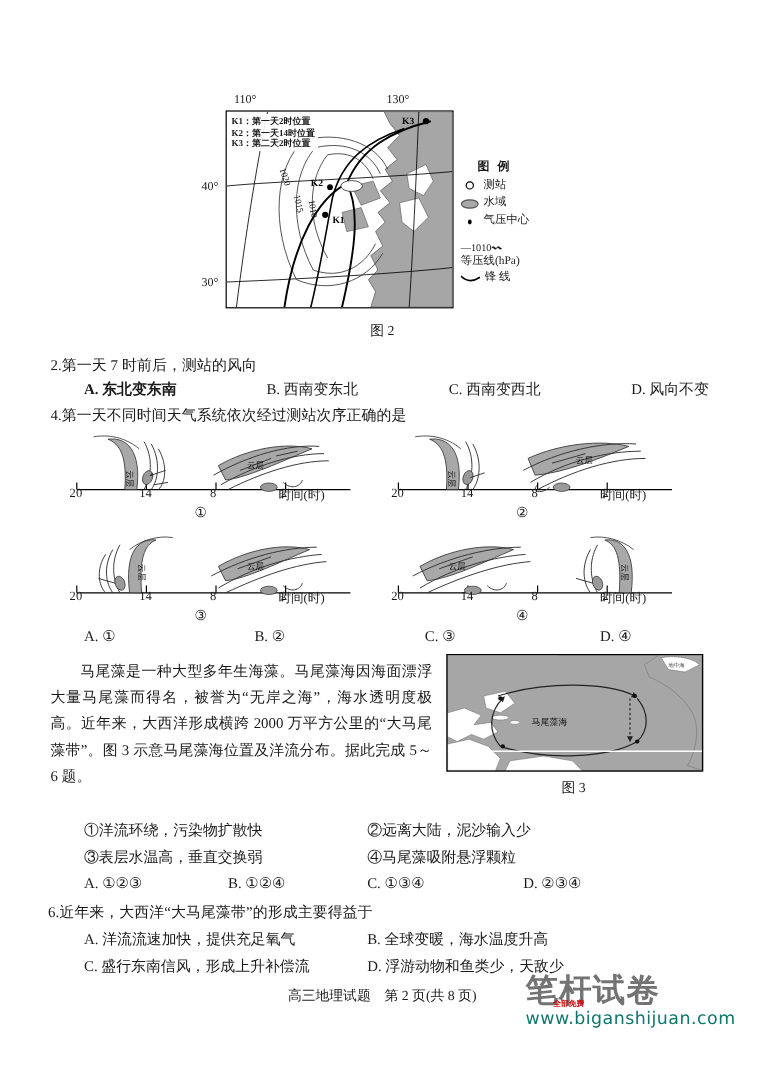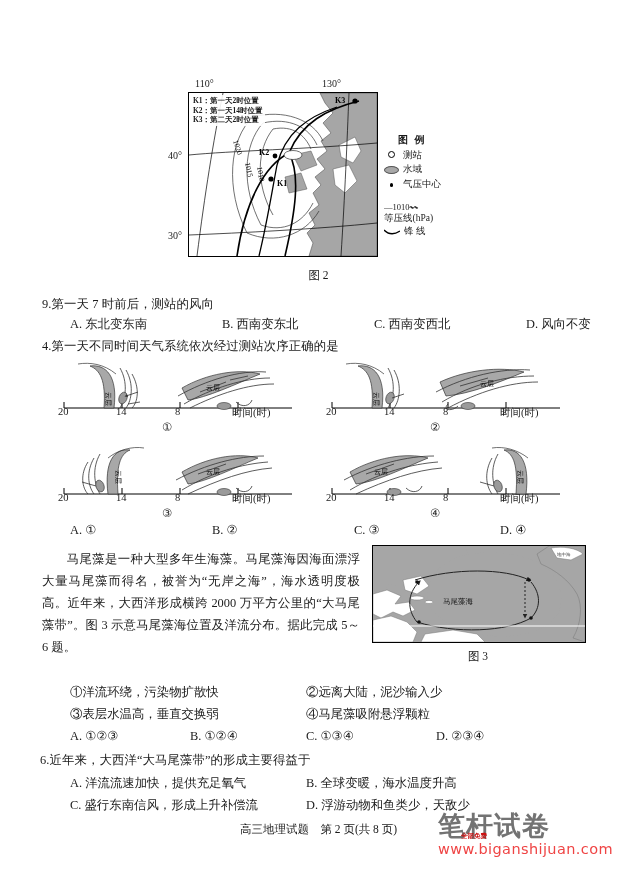--- a/index.html
+++ b/index.html
@@ -232,21 +232,21 @@
     font-weight: bold;
     font-size: 27px;
     letter-spacing: 1px;
     color: #737373;
     line-height: 1;
   }
   .wm-url {
     font-family: "DejaVu Sans", sans-serif;
     font-size: 14.5px;
     letter-spacing: 0.4px;
-    color: #ef4444;
+    color: #0f766e;
     margin-top: 2px;
   }
   .wm-stamp {
     position: absolute;
     left: -6px;
     top: 21px;
     font-size: 6.5px;
     color: #cc1111;
     font-family: "DejaVu Sans", sans-serif;
     font-weight: bold;
@@ -351,23 +351,23 @@
             <path d="M0,2 C5,7 10,7 16,3" fill="none" stroke="#000" stroke-width="1.4"></path>
           </svg>
           <span>锋 线</span>
         </div>
       </div>
     </div>
   </div>
 
   <div class="fig2-caption">图 2</div>
 
-  <div class="qline q-stem" style="top:296px;">9.第一天 7 时前后，测站的风向</div>
+  <div class="qline q-stem" style="top:296px;">2.第一天 7 时前后，测站的风向</div>
   <div class="opt-row" style="top:316px;">
-    <span class="opt" style="width:152px;">A. 东北变东南</span>
+    <span class="opt" style="width:152px;font-weight:bold;">A. 东北变东南</span>
     <span class="opt" style="width:152px;">B. 西南变东北</span>
     <span class="opt" style="width:152px;">C. 西南变西北</span>
     <span class="opt">D. 风向不变</span>
   </div>
 
   <div class="qline q-stem" style="top:338px;">4.第一天不同时间天气系统依次经过测站次序正确的是</div>
 
   <div class="diagrams">
 
     <div class="diag-row">

